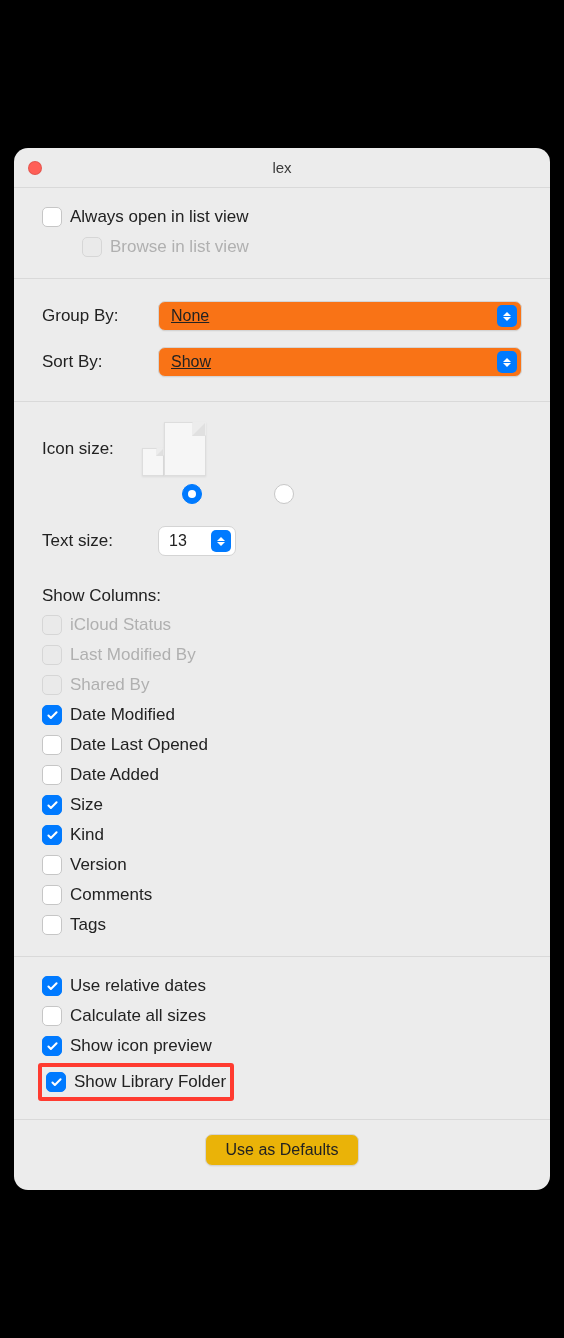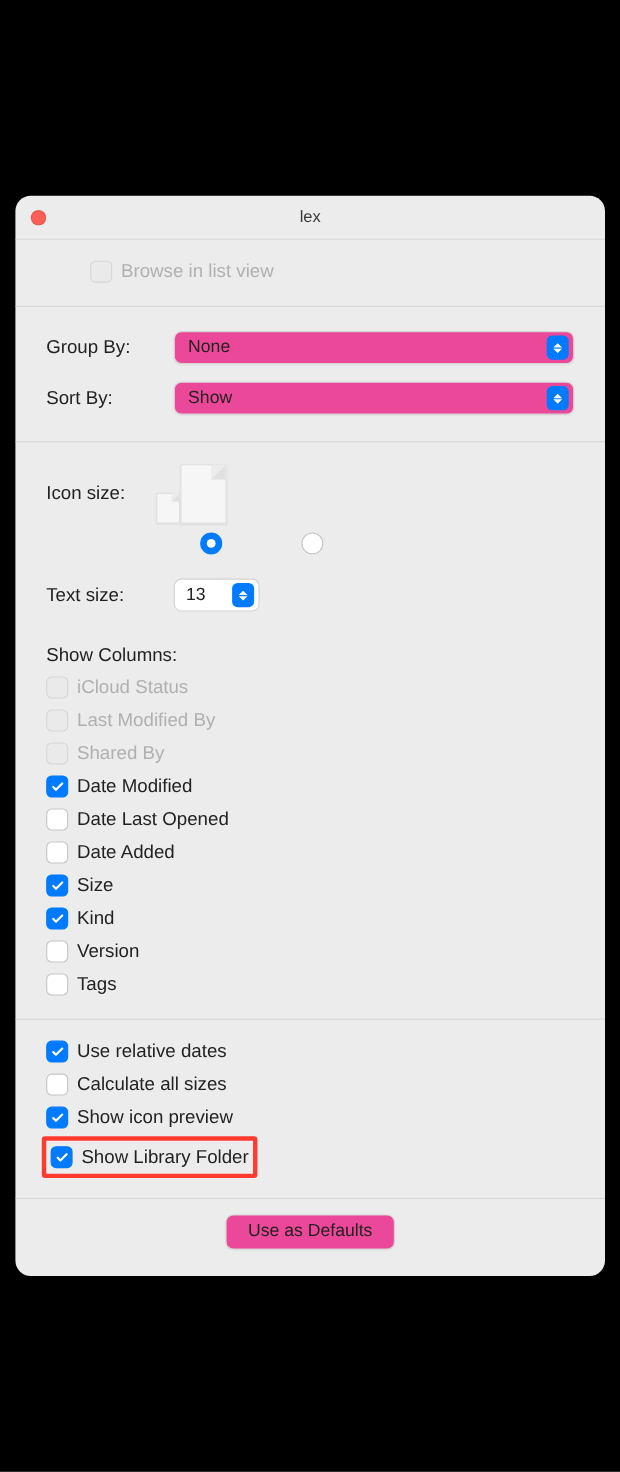--- a/index.html
+++ b/index.html
@@ -77,30 +77,31 @@
     padding: 8px 0;
   }
   .form-label {
     font-size: 17px;
     color: #222;
     width: 100px;
   }
   .select {
     flex: 1;
     height: 30px;
-    background: #ec4899;
+    background: #f97316;
     border: 1px solid #d4d4d4;
     border-radius: 7px;
     display: flex;
     align-items: center;
     justify-content: space-between;
     padding: 0 4px 0 12px;
     font-size: 16px;
     color: #222;
     box-shadow: 0 1px 1px rgba(0,0,0,0.03);
+    text-decoration: underline;
   }
   .select-small {
     width: 78px;
     height: 30px;
     background: #fff;
     border: 1px solid #d4d4d4;
     border-radius: 7px;
     display: flex;
     align-items: center;
     justify-content: space-between;
@@ -181,21 +182,21 @@
     font-size: 17px;
     color: #222;
     margin: 22px 0 4px 0;
   }
   .footer {
     padding: 14px 0 24px 0;
     display: flex;
     justify-content: center;
   }
   .btn {
-    background: #ec4899;
+    background: #eab308;
     border: 1px solid #d4d4d4;
     border-radius: 7px;
     padding: 6px 20px;
     font-size: 16px;
     color: #222;
     box-shadow: 0 1px 1px rgba(0,0,0,0.04);
   }
   .highlight {
     border: 4px solid #ff3b30;
     border-radius: 3px;
@@ -208,20 +209,26 @@
 <body>
 
 <div class="window">
 
   <div class="titlebar">
     <div class="traffic-close"></div>
     <div class="title">lex</div>
   </div>
 
   <div class="section">
+    <div class="chk-row">
+      <div class="chk">
+        
+      </div>
+      <span>Always open in list view</span>
+    </div>
     <div class="chk-row indent disabled">
       <div class="chk disabled">
         
       </div>
       <span>Browse in list view</span>
     </div>
   </div>
 
   <div class="section">
     <div class="form-row">
@@ -321,20 +328,24 @@
             </svg>
           </div>
           <span>Kind</span>
         </div>
         <div class="chk-row">
           <div class="chk"></div>
           <span>Version</span>
         </div>
         <div class="chk-row">
           <div class="chk"></div>
+          <span>Comments</span>
+        </div>
+        <div class="chk-row">
+          <div class="chk"></div>
           <span>Tags</span>
         </div>
       </div>
   </div>
 
   <div class="section">
     <div class="chk-row">
       <div class="chk on">
         <svg viewBox="0 0 16 16">
             <path d="M3 8l3 3 7-7" stroke="#fff" stroke-width="2.5" fill="none" stroke-linecap="round" stroke-linejoin="round"></path>

